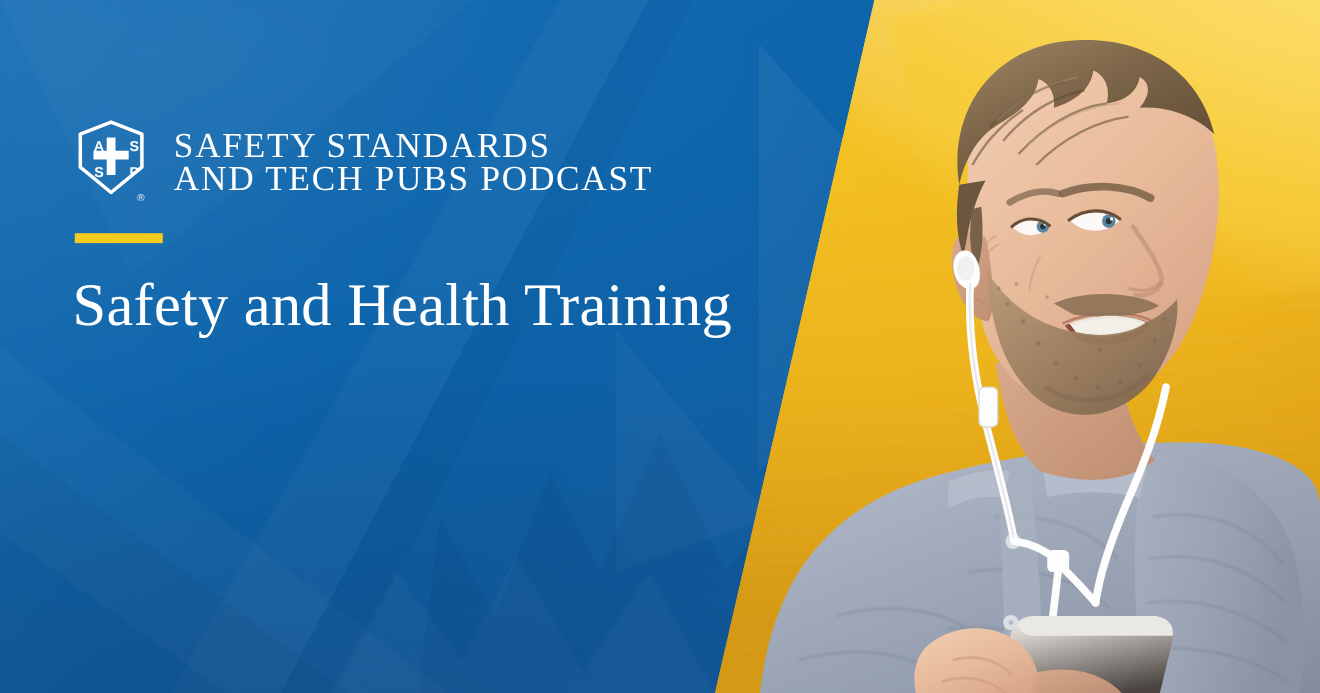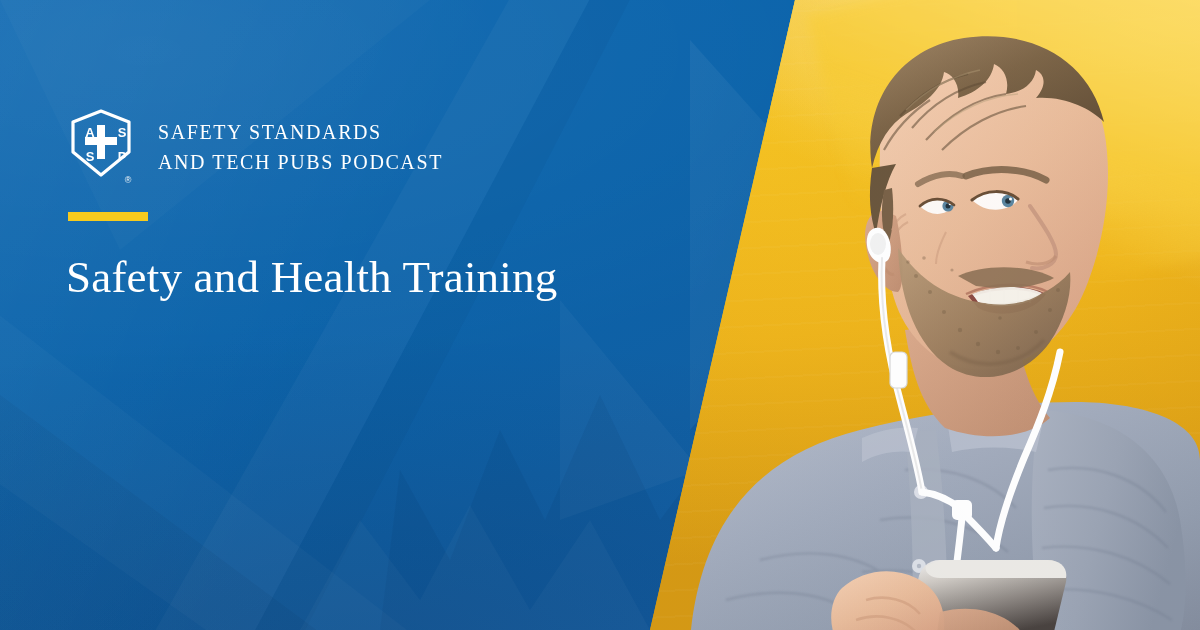--- a/index.html
+++ b/index.html
@@ -65,38 +65,38 @@
   .brandrow{
     position:absolute;left:66px;top:108px;
     display:flex;align-items:center;gap:22px;
   }
   .logo{width:70px;height:78px;position:relative;flex:0 0 auto;}
   .logo svg{display:block;width:70px;height:78px;}
 
   .brandtext{
     color:#fff;
     font-family:"Liberation Serif","DejaVu Serif",serif;
-    font-size:20px;line-height:30px;
+    font-size:32px;line-height:30px;
     letter-spacing:1.6px;
     font-weight:400;
     white-space:nowrap;
   }
   .brandtext .l2{display:block;text-align:center;}
 
   .accent-bar{
     position:absolute;left:68px;top:212px;
     width:80px;height:9px;background:#f7cb1e;
   }
 
   .headline{
     position:absolute;left:66px;top:249px;
     color:#ffffff;
     font-family:"Liberation Serif","DejaVu Serif",serif;
     font-weight:400;
-    font-size:45px;line-height:56px;
+    font-size:55px;line-height:56px;
     letter-spacing:.2px;
     white-space:nowrap;
   }
   .headline .l2{display:block;}
 </style>
 </head>
 <body>
 
 <div class="canvas">
 

